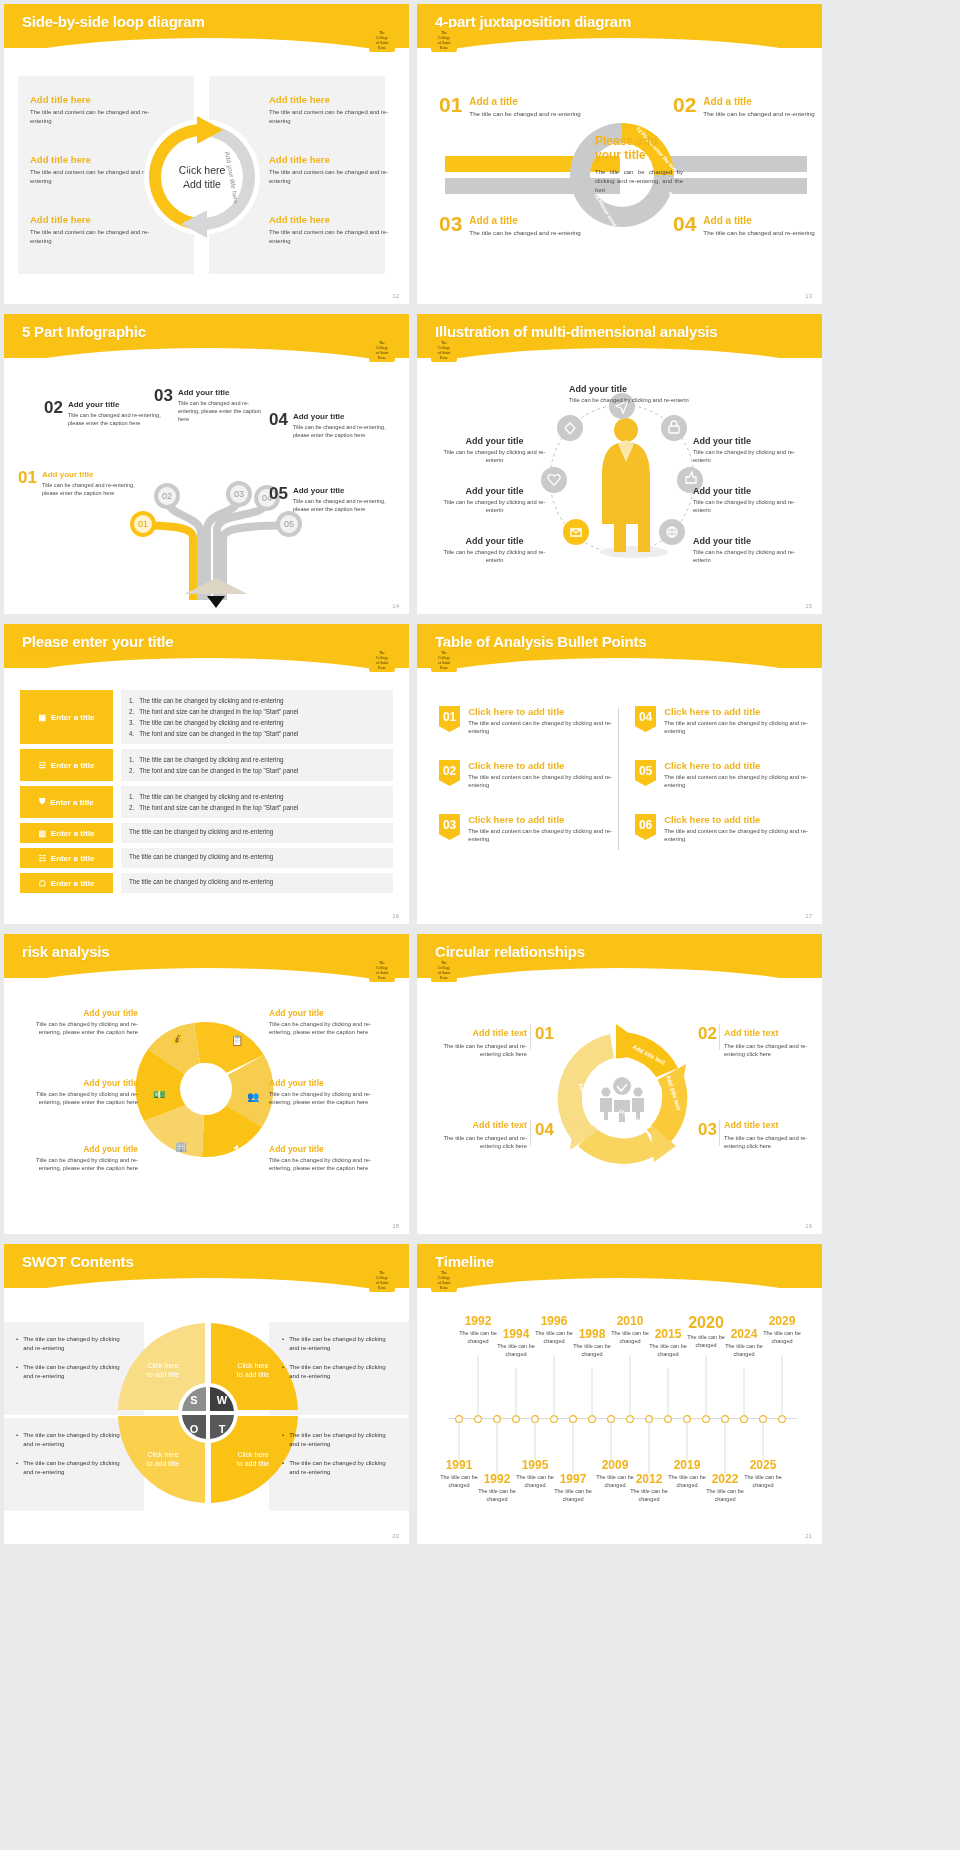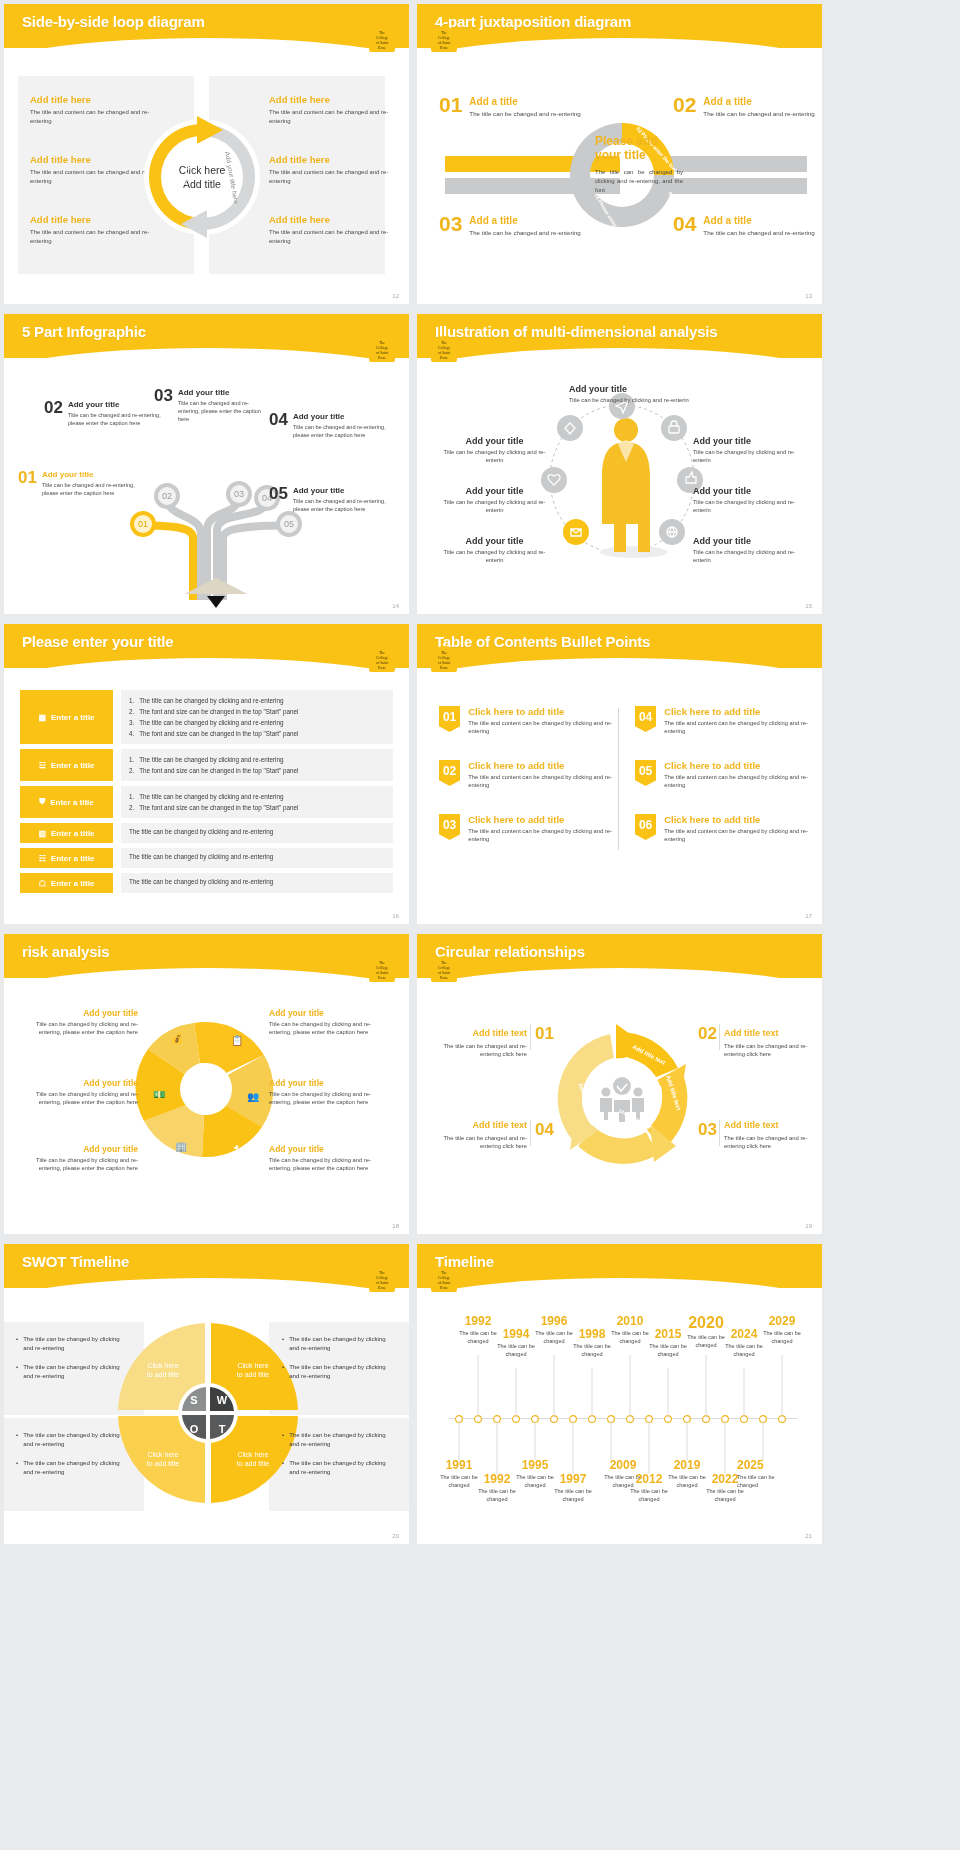--- a/index.html
+++ b/index.html
@@ -407,21 +407,21 @@
       </div>
     </div>
     <div class="pg">16</div>
   </div>
 
   <div class="slide">
     <div class="band">
         <div class="fill"></div>
         <div class="wcurve"></div>
       </div>
-    <div class="stitle">Table of Contents Bullet Points</div>
+    <div class="stitle">Table of Analysis Bullet Points</div>
     <div class="logo" style="left:14px;right:auto;">
       <span>The</span><br>
       <span>College</span><br>
       <span>of Saint</span><br>
       <span>Rose</span>
     </div>
     <div class="body">
       <div style="position:absolute;left:201px;top:38px;width:1px;height:142px;background:#d6d6d6;"></div>
 
       <div style="position:absolute;left:22px;top:36px;display:flex;gap:8px;width:175px;">
@@ -616,21 +616,21 @@
       <div style="position:absolute;left:302px;top:140px;width:1px;height:26px;background:#dcdcdc;"></div>
     </div>
     <div class="pg">19</div>
   </div>
 
   <div class="slide">
     <div class="band">
         <div class="fill"></div>
         <div class="wcurve"></div>
       </div>
-    <div class="stitle">SWOT Timeline</div>
+    <div class="stitle">SWOT Contents</div>
     <div class="logo">
       <span>The</span><br>
       <span>College</span><br>
       <span>of Saint</span><br>
       <span>Rose</span>
     </div>
     <div class="body">
       <div class="panel" style="position:absolute;left:0;top:32px;width:140px;height:93px;"></div>
       <div class="panel" style="position:absolute;left:0;top:128px;width:140px;height:93px;"></div>
       <div class="panel" style="position:absolute;right:0;top:32px;width:140px;height:93px;"></div>
@@ -815,37 +815,37 @@
         <div class="sub" style="font-size:5.5px;margin-top:2px">The title can be changed</div>
       </div>
       <div style="position:absolute;left:92px;top:168px;width:52px;text-align:center;">
         <div class="ttl" style="font-size:12px">1995</div>
         <div class="sub" style="font-size:5.5px;margin-top:2px">The title can be changed</div>
       </div>
       <div style="position:absolute;left:130px;top:182px;width:52px;text-align:center;">
         <div class="ttl" style="font-size:12px">1997</div>
         <div class="sub" style="font-size:5.5px;margin-top:2px">The title can be changed</div>
       </div>
-      <div style="position:absolute;left:180px;top:168px;width:52px;text-align:center;">
+      <div style="position:absolute;left:172px;top:168px;width:52px;text-align:center;">
         <div class="ttl" style="font-size:12px">2009</div>
         <div class="sub" style="font-size:5.5px;margin-top:2px">The title can be changed</div>
       </div>
       <div style="position:absolute;left:206px;top:182px;width:52px;text-align:center;">
         <div class="ttl" style="font-size:12px">2012</div>
         <div class="sub" style="font-size:5.5px;margin-top:2px">The title can be changed</div>
       </div>
       <div style="position:absolute;left:244px;top:168px;width:52px;text-align:center;">
         <div class="ttl" style="font-size:12px">2019</div>
         <div class="sub" style="font-size:5.5px;margin-top:2px">The title can be changed</div>
       </div>
       <div style="position:absolute;left:282px;top:182px;width:52px;text-align:center;">
         <div class="ttl" style="font-size:12px">2022</div>
         <div class="sub" style="font-size:5.5px;margin-top:2px">The title can be changed</div>
       </div>
-      <div style="position:absolute;left:320px;top:168px;width:52px;">
+      <div style="position:absolute;left:320px;top:168px;width:52px;text-align:center;">
         <div class="ttl" style="font-size:12px">2025</div>
         <div class="sub" style="font-size:5.5px;margin-top:2px">The title can be changed</div>
       </div>
     </div>
     <div class="pg">21</div>
   </div>
 
 </div>
 
 </body></html>

